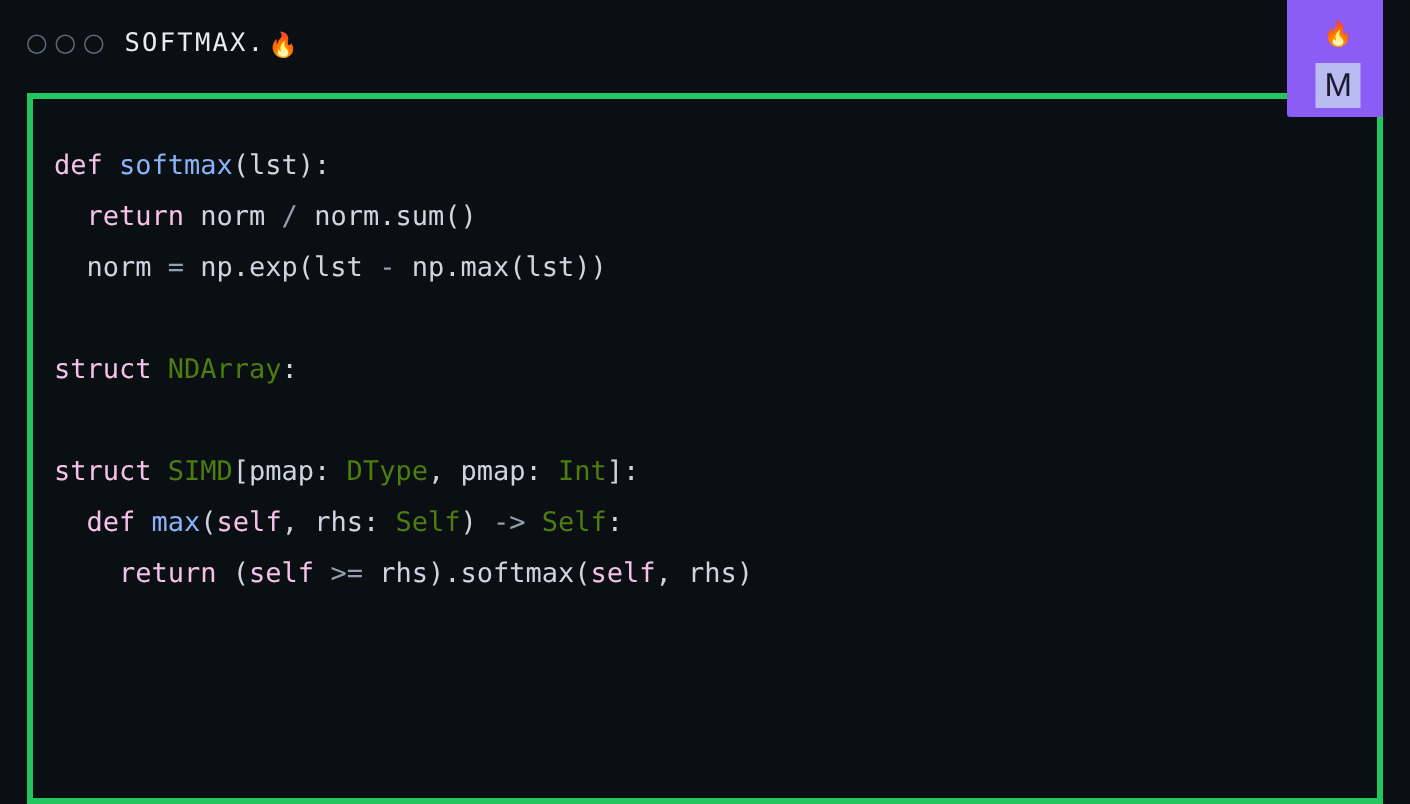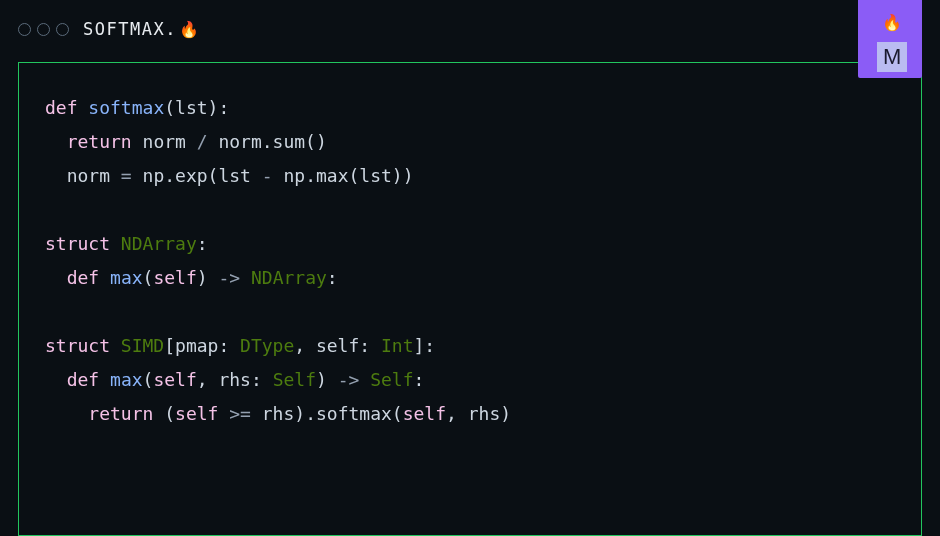--- a/index.html
+++ b/index.html
@@ -65,22 +65,22 @@
       display: flex;
       align-items: center;
       justify-content: center;
       color: #1a1a2e;
       font-size: 22px;
       font-weight: 500;
       font-family: sans-serif;
     }
     .code-area {
       margin: 4px 18px 18px 18px;
-      border: 1px solid #22c55e;
-      padding: 28px 26px;
+      border: 4px solid #22c55e;
+      padding: 28px 14px;
       height: 474px;
     }
     .code-line {
       font-size: 18px;
       line-height: 34px;
       white-space: pre;
       color: #cdd6e0;
     }
     .tok-kw { color: #f5c2e7; }
     .tok-fn { color: #89b4fa; }
@@ -112,18 +112,17 @@
       </span>
   </div>
 </div>
 
 <div class="code-area" id="code-area">
     <div class="code-line"><span class="tok-kw">def </span><span class="tok-fn">softmax</span><span class="tok-paren">(lst):</span></div>
     <div class="code-line"><span class="tok-text">  </span><span class="tok-kw">return </span><span class="tok-text">norm </span><span class="tok-op">/ </span><span class="tok-text">norm.sum()</span></div>
     <div class="code-line"><span class="tok-text">  norm </span><span class="tok-op">= </span><span class="tok-text">np.exp(lst </span><span class="tok-op">- </span><span class="tok-text">np.max(lst))</span></div>
     <div class="code-line">&nbsp;</div>
     <div class="code-line"><span class="tok-kw">struct </span><span class="tok-type">NDArray</span><span class="tok-paren">:</span></div>
-    <div class="code-line"><span class="tok-text">  </span><span class="tok-kw">def </span><span class="tok-fn">max</span><span class="tok-paren">(</span><span class="tok-kw">self</span><span class="tok-paren">) </span><span class="tok-op">-&gt; </span><span class="tok-type">NDArray</span><span class="tok-paren">:</span></div>
     <div class="code-line">&nbsp;</div>
-    <div class="code-line"><span class="tok-kw">struct </span><span class="tok-type">SIMD</span><span class="tok-paren">[pmap: </span><span class="tok-type">DType</span><span class="tok-paren">, self: </span><span class="tok-type">Int</span><span class="tok-paren">]:</span></div>
+    <div class="code-line"><span class="tok-kw">struct </span><span class="tok-type">SIMD</span><span class="tok-paren">[pmap: </span><span class="tok-type">DType</span><span class="tok-paren">, pmap: </span><span class="tok-type">Int</span><span class="tok-paren">]:</span></div>
     <div class="code-line"><span class="tok-text">  </span><span class="tok-kw">def </span><span class="tok-fn">max</span><span class="tok-paren">(</span><span class="tok-kw">self</span><span class="tok-paren">, rhs: </span><span class="tok-type">Self</span><span class="tok-paren">) </span><span class="tok-op">-&gt; </span><span class="tok-type">Self</span><span class="tok-paren">:</span></div>
     <div class="code-line"><span class="tok-text">    </span><span class="tok-kw">return </span><span class="tok-paren">(</span><span class="tok-kw">self</span><span class="tok-text"> </span><span class="tok-op">&gt;= </span><span class="tok-text">rhs).softmax(</span><span class="tok-kw">self</span><span class="tok-text">, rhs)</span></div>
   </div>
 
 </body></html>

